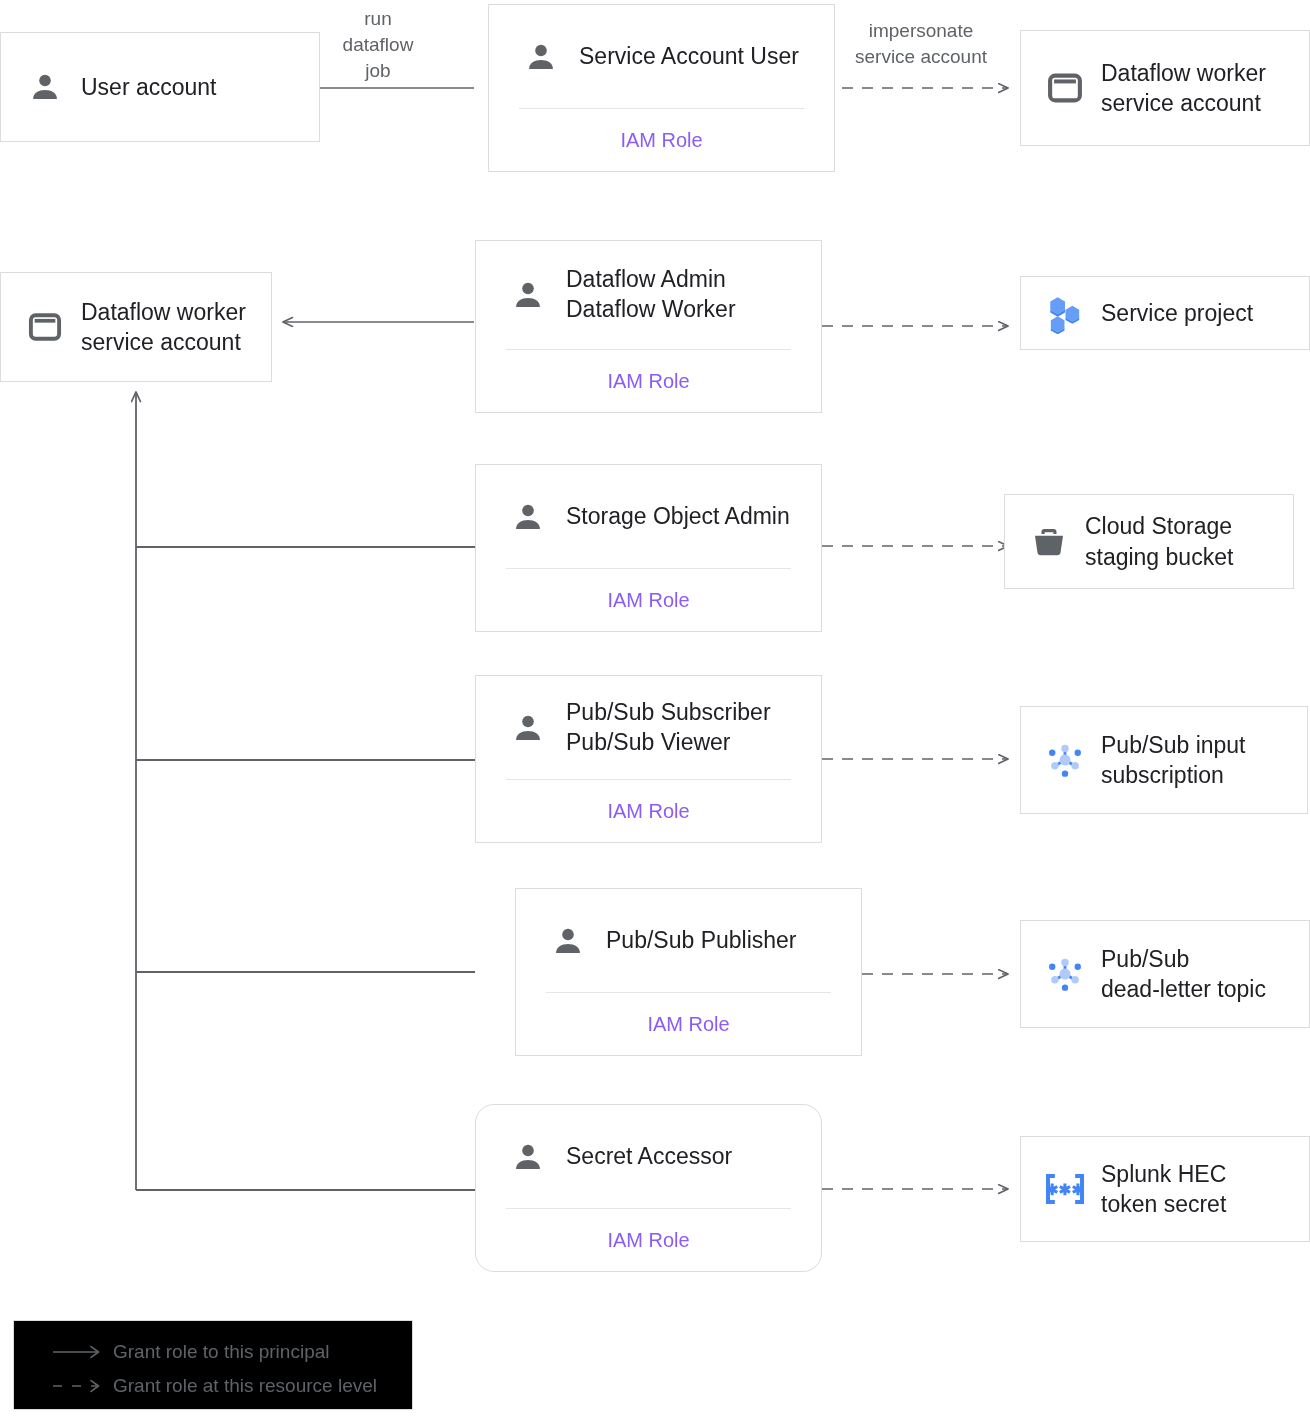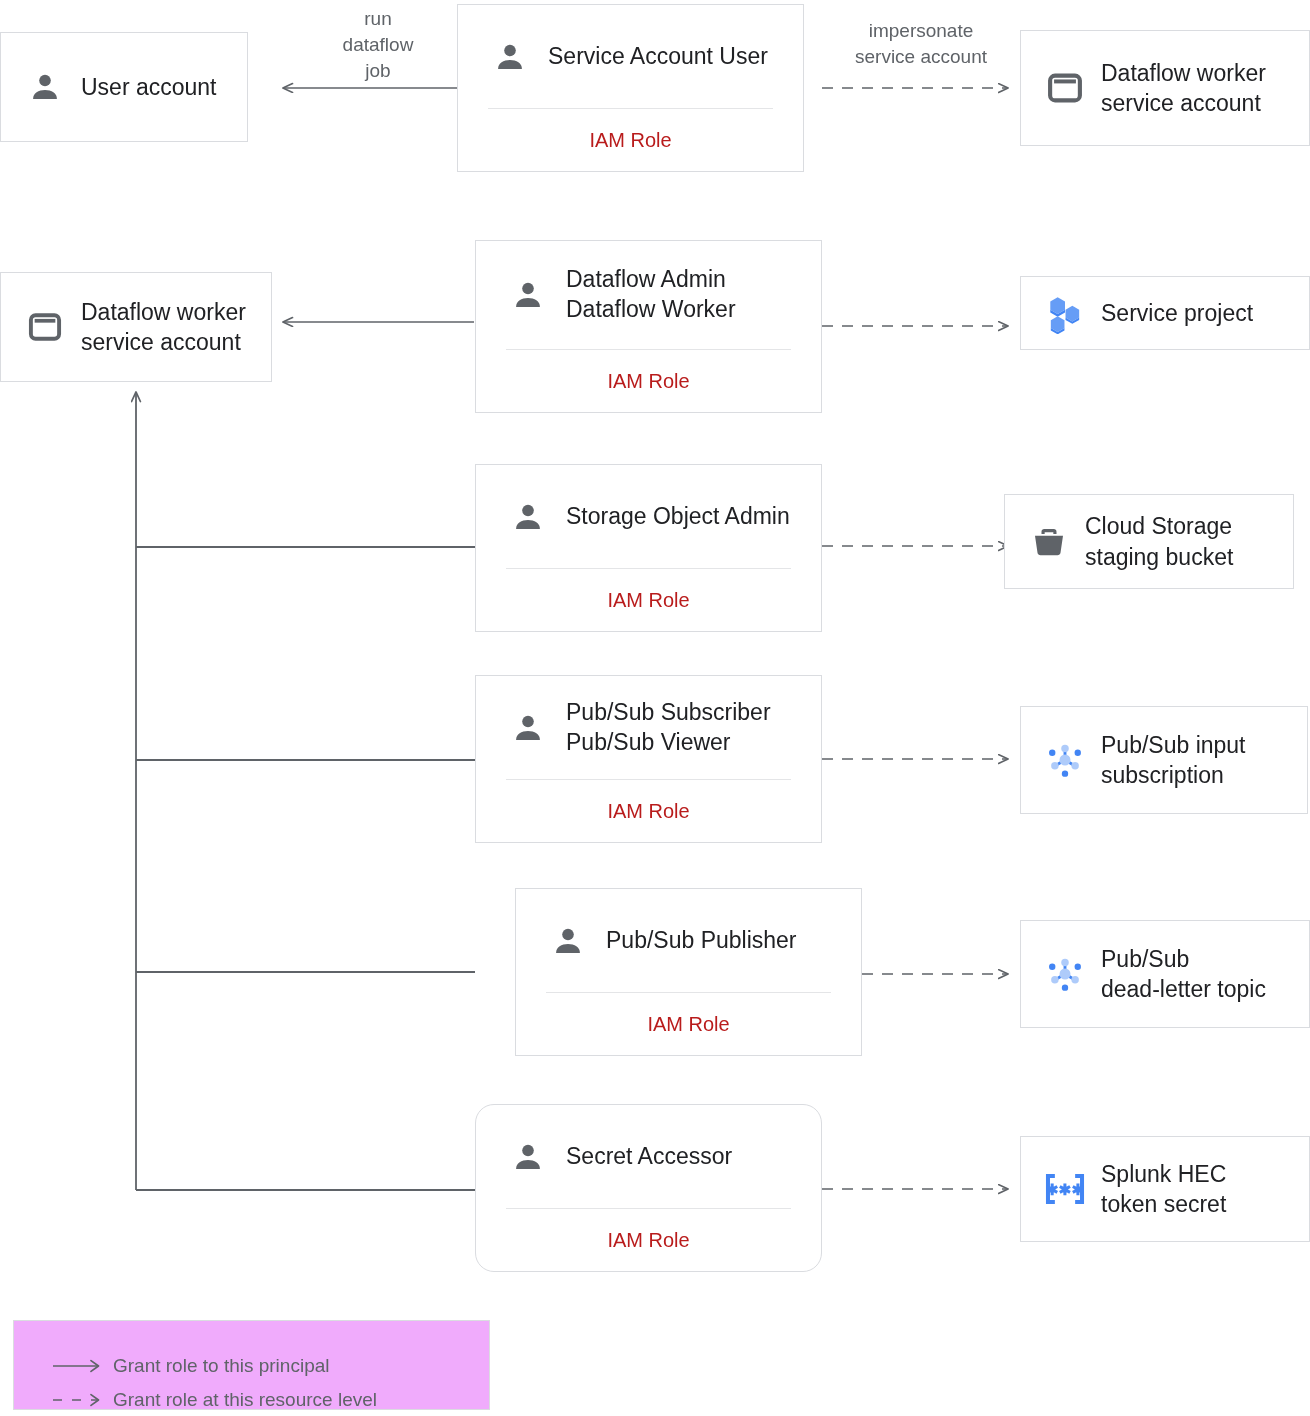--- a/index.html
+++ b/index.html
@@ -75,21 +75,21 @@
     height: 1px;
     background: #e4e5e7;
     margin: 0 30px;
   }
   .rolecard .bot {
     height: 62px;
     display: flex;
     align-items: center;
     justify-content: center;
     font-size: 20px;
-    color: #b91c1c;
+    color: #8b5cf6;
   }
   
   .edgelabel {
     position: absolute;
     font-size: 19px;
     line-height: 1.36;
     color: #5f6368;
     text-align: center;
     white-space: pre-line;
   }
@@ -100,26 +100,26 @@
     top: 0;
     width: 1310px;
     height: 1416px;
     pointer-events: none;
   }
   
   #legend {
     position: absolute;
     left: 13px;
     top: 1320px;
-    width: 477px;
+    width: 400px;
     height: 90px;
     box-sizing: border-box;
     border: 1px solid #dadce0;
-    background: #f0abfc;
-    padding: 28px 0 0 33px;
+    background: #000000;
+    padding: 14px 0 0 33px;
   }
   .legrow {
     display: flex;
     align-items: center;
     height: 34px;
   }
   .legrow .glyph {
     flex: 0 0 auto;
     width: 66px;
     height: 20px;
@@ -176,21 +176,21 @@
 
     <g>
       <line x1="822" y1="974" x2="1008" y2="974" stroke="#5f6368" stroke-width="1.6" stroke-dasharray="11 9" marker-end="url(#ah)"></line>
     </g>
 
     <g>
       <line x1="822" y1="1189" x2="1008" y2="1189" stroke="#5f6368" stroke-width="1.6" stroke-dasharray="11 9" marker-end="url(#ah)"></line>
     </g>
   </svg>
 
-  <div class="box node" style="left:0px; top:32px; width:248px; height:110px;">
+  <div class="box node" style="left:0px; top:32px; width:320px; height:110px;">
     <span class="ico">
       <svg width="34" height="34" viewBox="0 0 24 24">
           <circle cx="12" cy="7.4" r="4.1" fill="#5f6368"></circle>
           <path d="M3.6 20.4c0-4.1 3.8-6.3 8.4-6.3s8.4 2.2 8.4 6.3z" fill="#5f6368"></path>
         </svg>
     </span>
     <span class="label">User account</span>
   </div>
 
   <div class="box node" style="left:0px; top:272px; width:272px; height:110px;">
@@ -204,21 +204,21 @@
 service account</span>
   </div>
 
   <div class="edgelabel" style="left:283px; top:6px; width:190px;">run
 dataflow
 job</div>
 
   <div class="edgelabel" style="left:824px; top:18px; width:194px;">impersonate
 service account</div>
 
-  <div class="box rolecard" style="left:457px; top:4px; width:347px; height:168px;">
+  <div class="box rolecard" style="left:488px; top:4px; width:347px; height:168px;">
     <div class="top">
       <span class="ico">
         <svg width="34" height="34" viewBox="0 0 24 24">
             <circle cx="12" cy="7.4" r="4.1" fill="#5f6368"></circle>
             <path d="M3.6 20.4c0-4.1 3.8-6.3 8.4-6.3s8.4 2.2 8.4 6.3z" fill="#5f6368"></path>
           </svg>
       </span>
       <span class="rname">Service Account User</span>
     </div>
     <div class="sep"></div>

